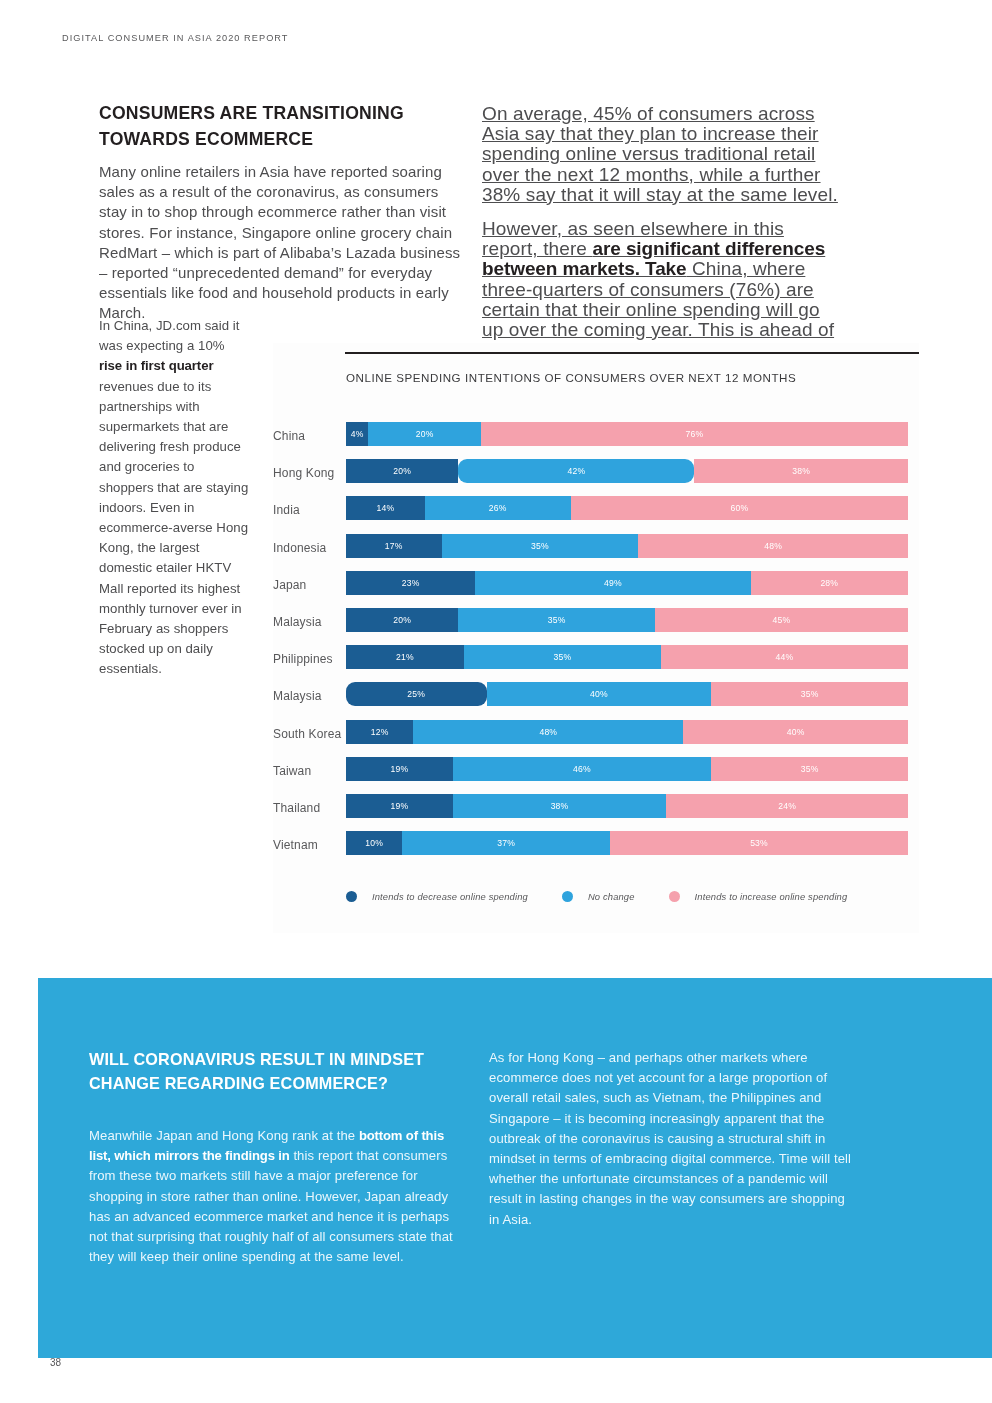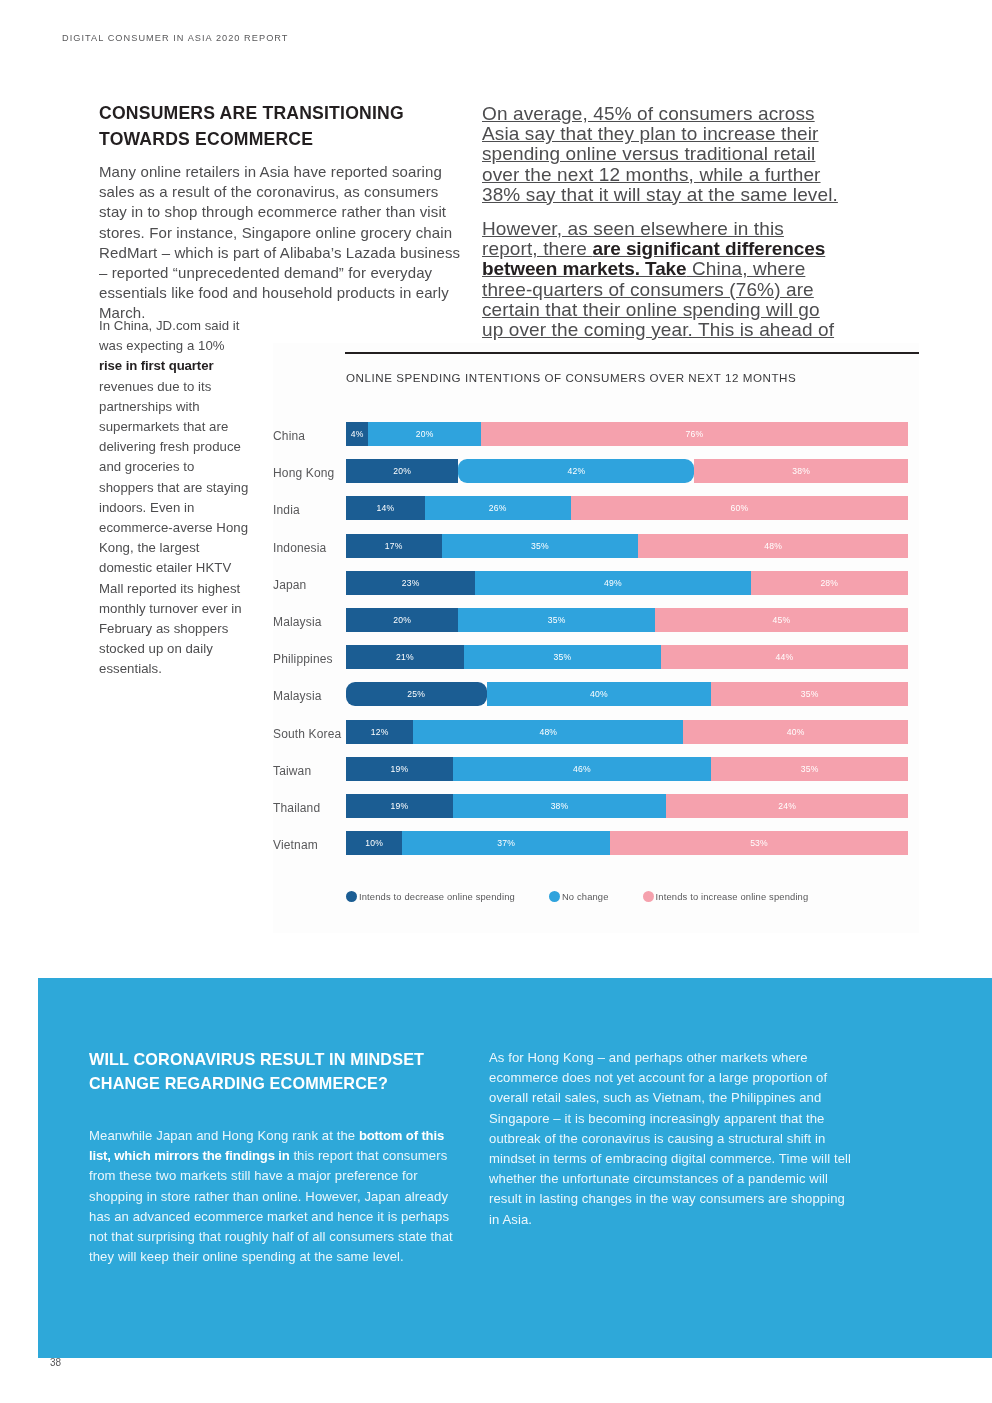--- a/index.html
+++ b/index.html
@@ -82,21 +82,21 @@
     box-sizing:border-box;overflow:hidden;white-space:nowrap;
   }
   .seg.dec{background:#1b5d93;}
   .seg.same{background:#2fa3dd;}
   .seg.inc{background:#f5a1ad;}
 
   .legend{
     position:absolute;left:73px;top:548px;
     display:flex;align-items:center;gap:34px;
   }
-  .leg-item{display:flex;align-items:flex-start;gap:2px;}
+  .leg-item{display:flex;align-items:flex-start;gap:15px;font-style:italic;}
   .dot{width:11px;height:11px;border-radius:50%;display:block;}
   .dot.dec{background:#1b5d93;}
   .dot.same{background:#2fa3dd;}
   .dot.inc{background:#f5a1ad;}
   .leg-text{font-size:9.4px;color:#58585a;letter-spacing:.15px;white-space:nowrap;}
 
   
   .blue-band{
     position:absolute;left:0;top:978px;width:992px;height:380px;
     background:#2ea8d9;

